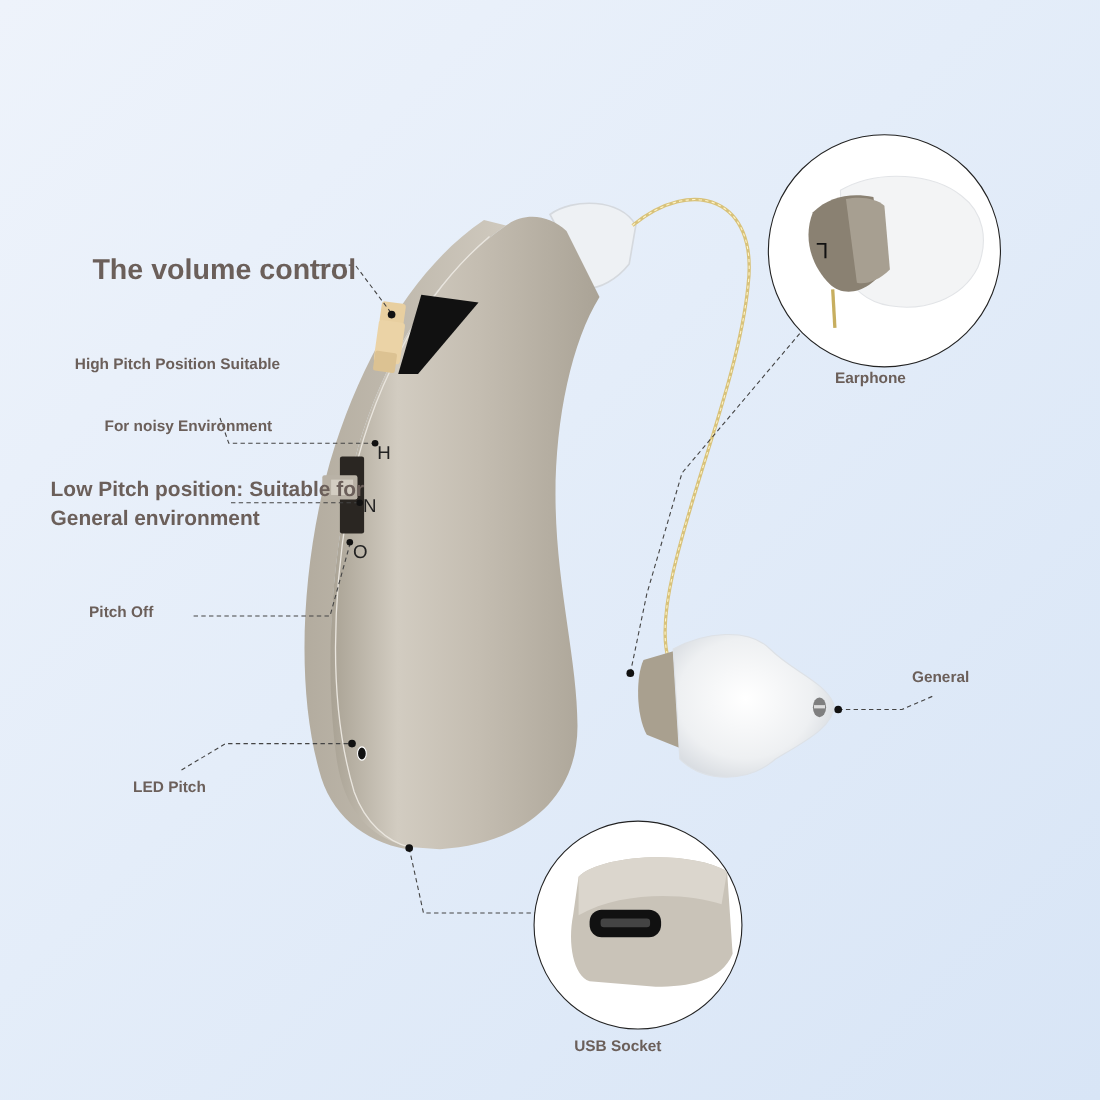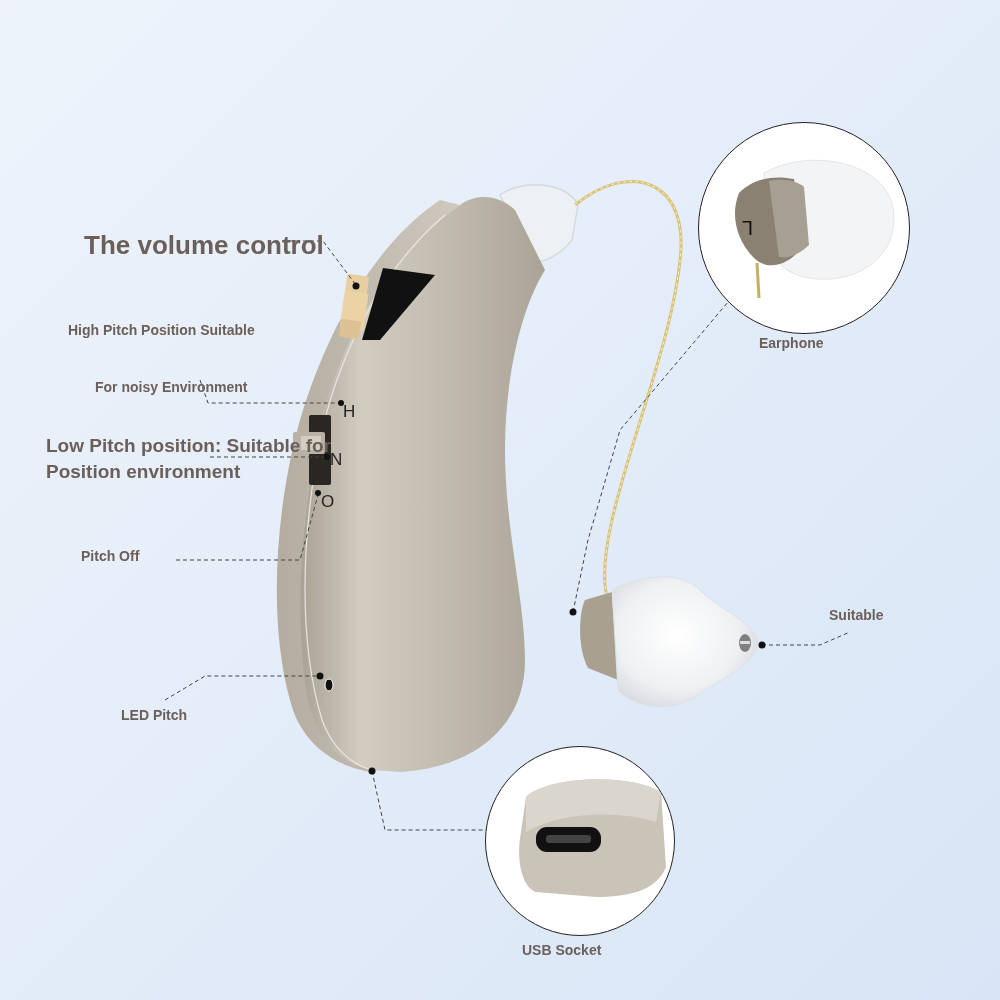--- a/index.html
+++ b/index.html
@@ -123,18 +123,18 @@
     <path d="M40 50 C60 30, 140 25, 175 45 L170 75 C140 65, 80 62, 40 85 Z" fill="#dbd6cd"></path>
     <rect x="50" y="80" width="65" height="25" rx="11" fill="#111"></rect>
     <rect x="60" y="88" width="45" height="8" rx="3" fill="#444"></rect>
   </svg>
 </div>
 
 <div class="label l-lg" style="left:84px; top:229px;">The volume control</div>
 <div class="label l-md" style="left:68px; top:321px;">High Pitch Position Suitable</div>
 <div class="label l-md" style="left:95px; top:347px;margin-top:31px;">For noisy Environment</div>
 <div class="label l-sm" style="left:46px; top:434px;">Low Pitch position: Suitable for</div>
-<div class="label l-sm" style="left:46px; top:460px;">Position environment</div>
+<div class="label l-sm" style="left:46px; top:460px;">General environment</div>
 <div class="label l-md" style="left:81px; top:547px;">Pitch Off</div>
 <div class="label l-md" style="left:121px; top:706px;">LED Pitch</div>
 <div class="label l-md" style="left:759px; top:334px;">Earphone</div>
-<div class="label l-md" style="left:829px; top:606px;">Suitable</div>
+<div class="label l-md" style="left:829px; top:606px;">General</div>
 <div class="label l-md" style="left:522px; top:941px;">USB Socket</div>
 
 </body></html>

